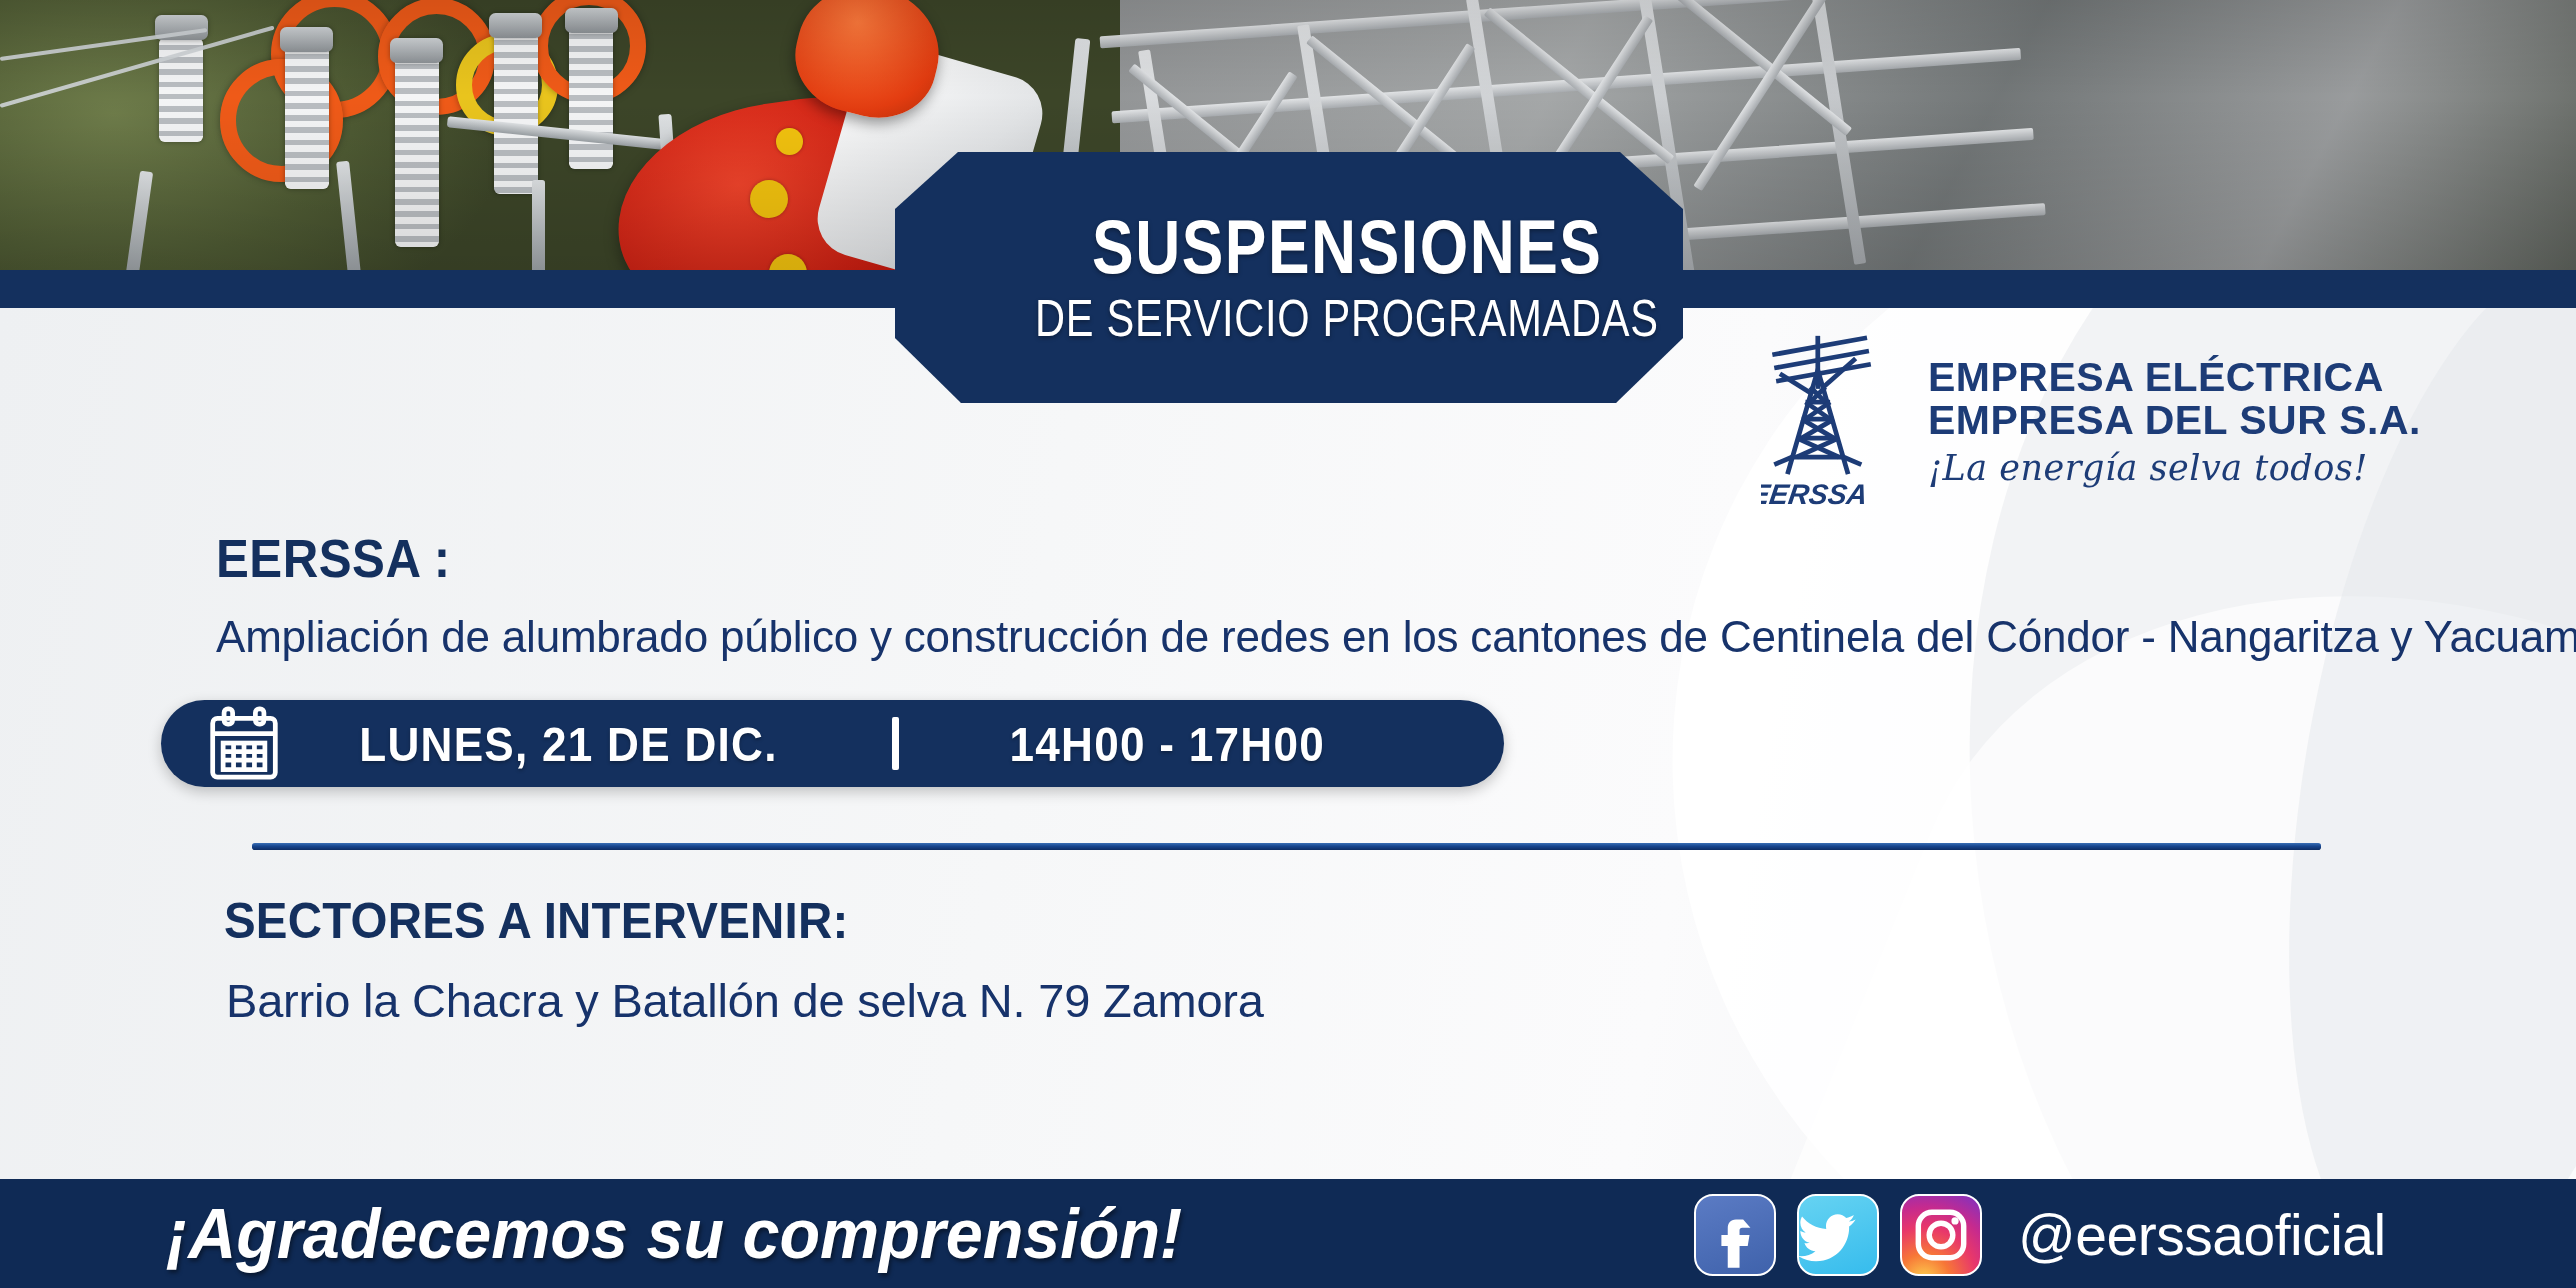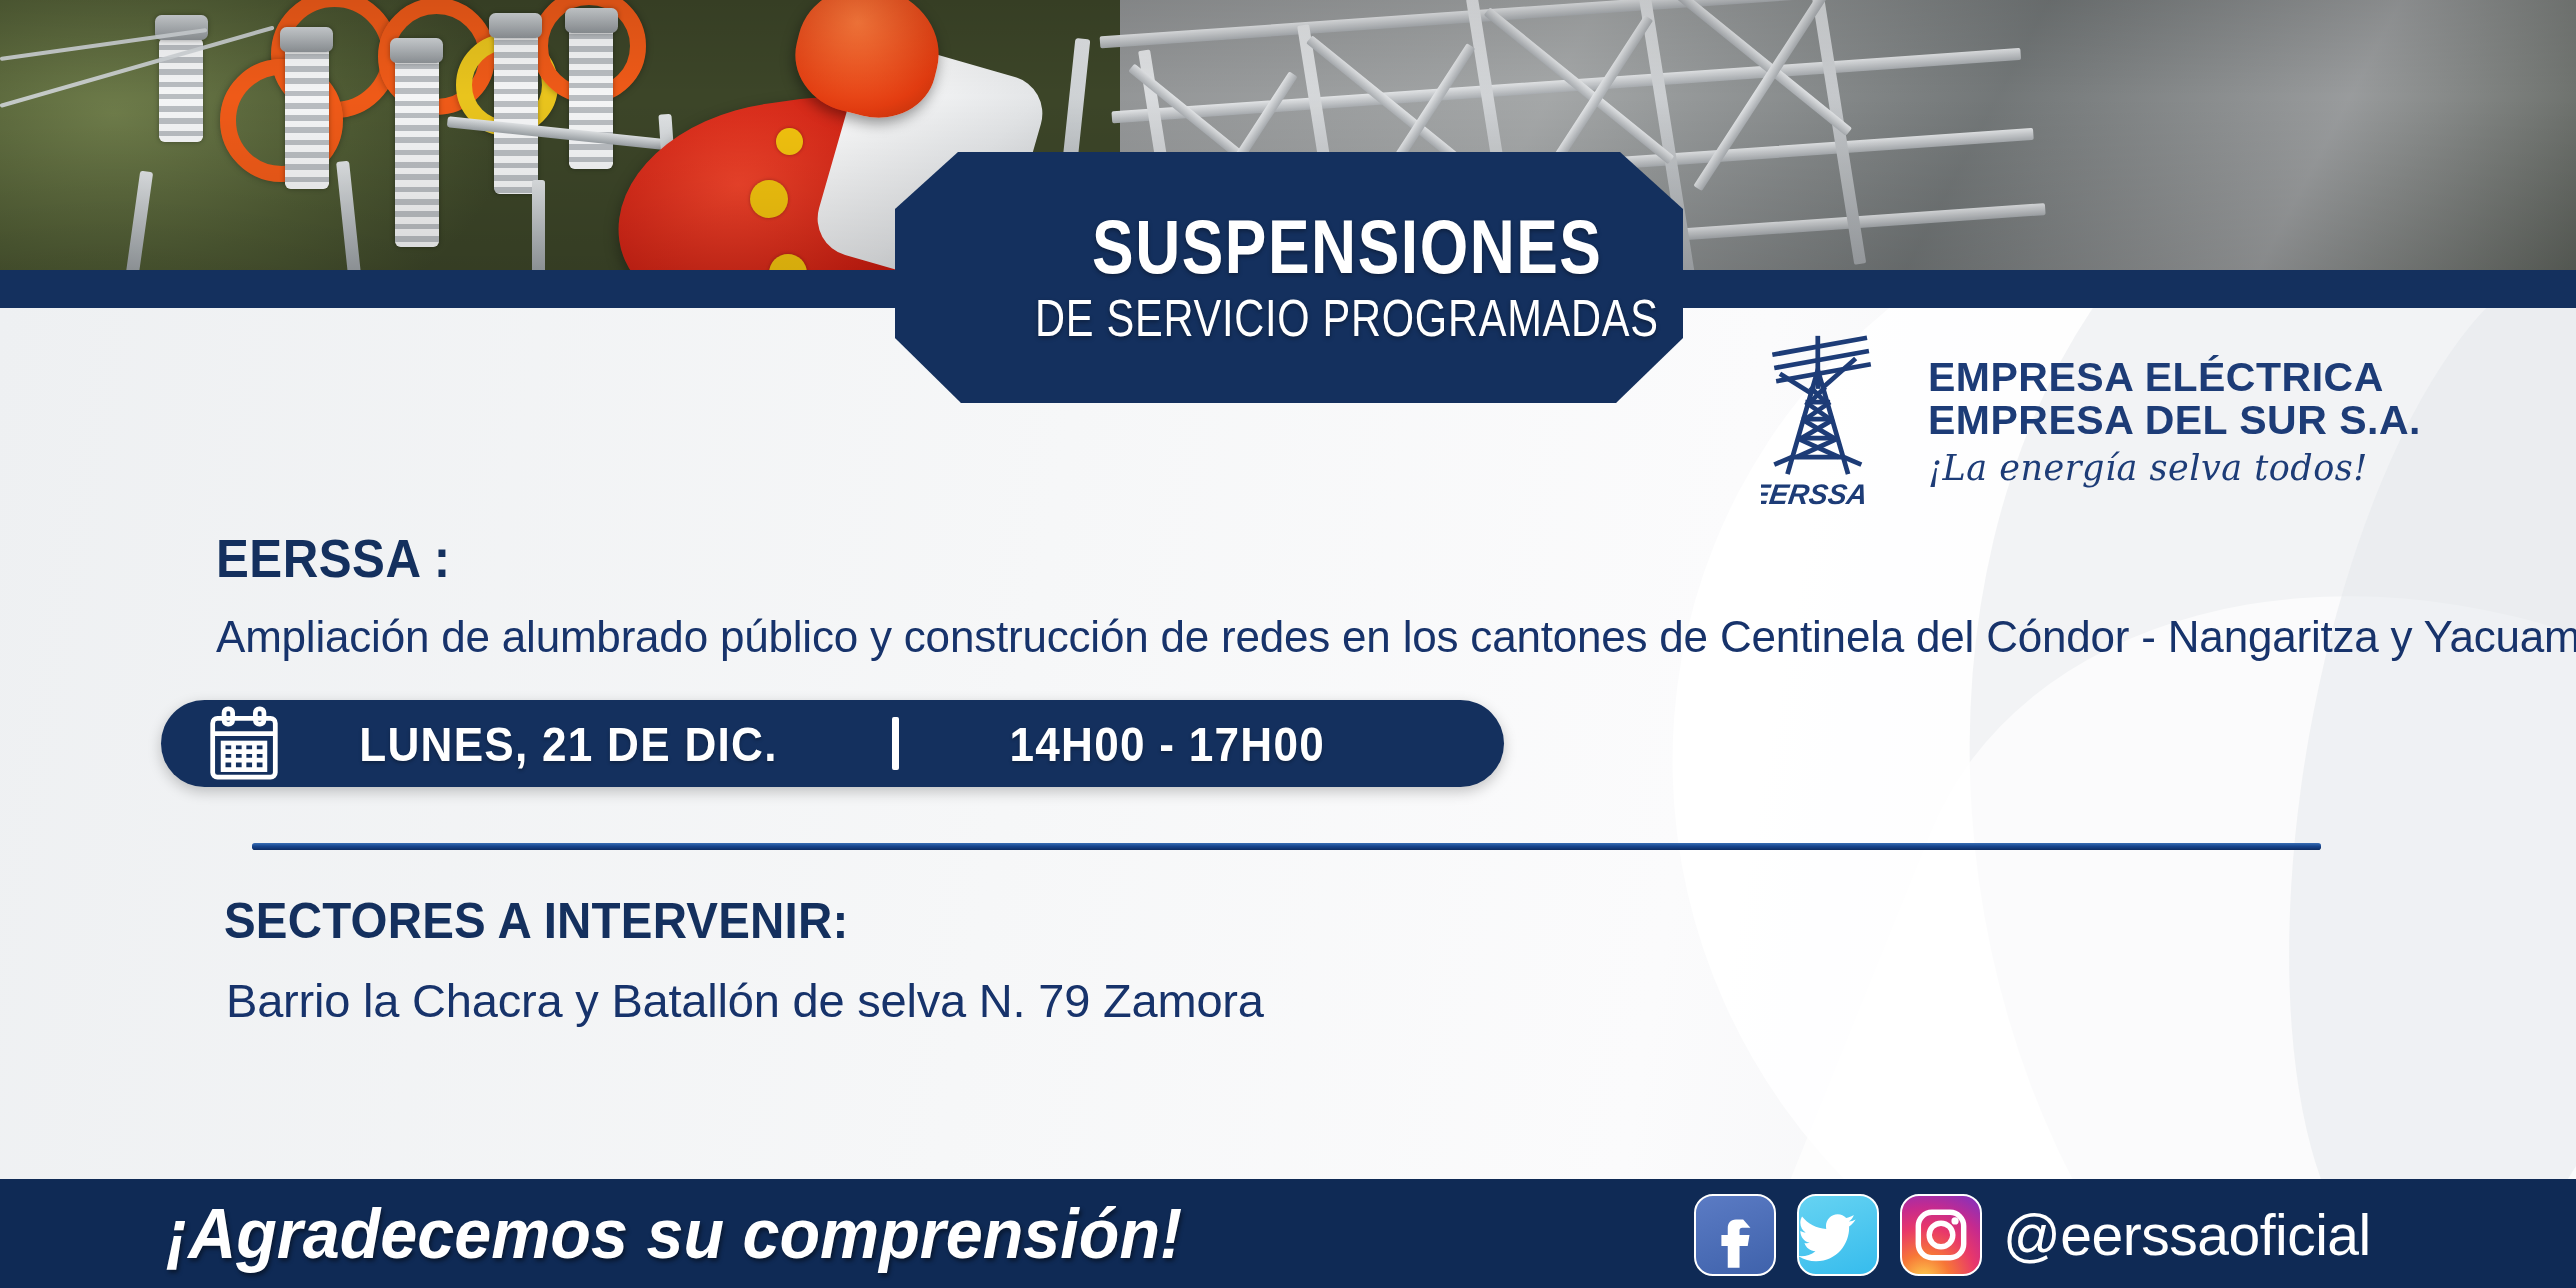--- a/index.html
+++ b/index.html
@@ -131,21 +131,21 @@
     position:absolute;left:166px;top:1194px;color:#fff;font-style:italic;font-weight:bold;
     font-size:70px;letter-spacing:0px;transform:scaleX(.95);transform-origin:left;z-index:10;
     text-shadow:1.9px 2.8px 4.7px rgba(0,0,0,.45);
   }
   .socials{position:absolute;left:1694px;top:1194px;display:flex;align-items:center;gap:21px;z-index:10;}
   .sicon{width:82px;height:82px;border-radius:19px;position:relative;border:2.8px solid #fff;box-sizing:border-box;
     display:flex;align-items:center;justify-content:center;}
   .fb{background:linear-gradient(160deg,#5b7bc4,#3f62ab);}
   .tw{background:linear-gradient(160deg,#66d3f2,#36bced);}
   .ig{background:radial-gradient(circle at 28% 108%,#fdd34f 0%,#f77737 26%,#e8386a 52%,#c62a8e 72%,#7b33c4 100%);}
-  .handle{color:#fff;font-size:57px;letter-spacing:-0.5px;}
+  .handle{color:#fff;font-size:57px;letter-spacing:-0.5px;margin-left:15px;}
 </style>
 </head>
 <body>
 
 <div id="poster">
 
   <div class="photo">
     <div class="grass"></div>
     <div class="gravel"></div>
 

